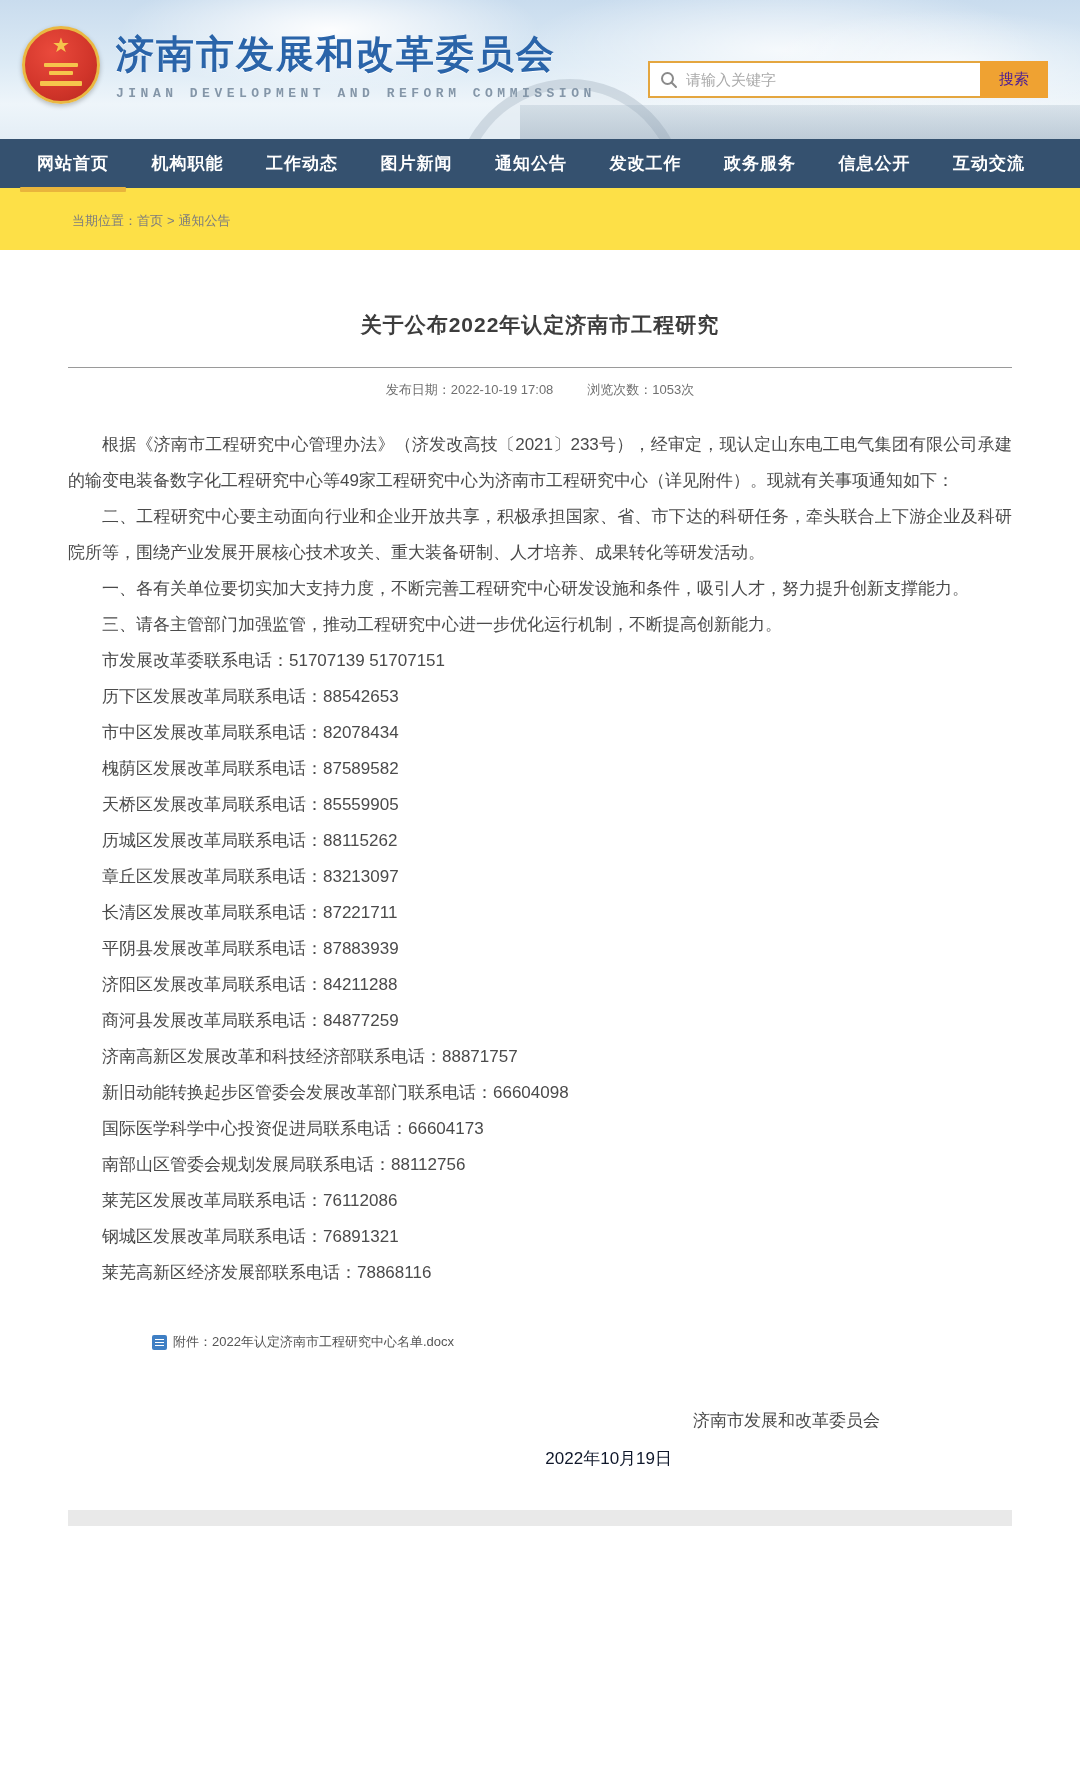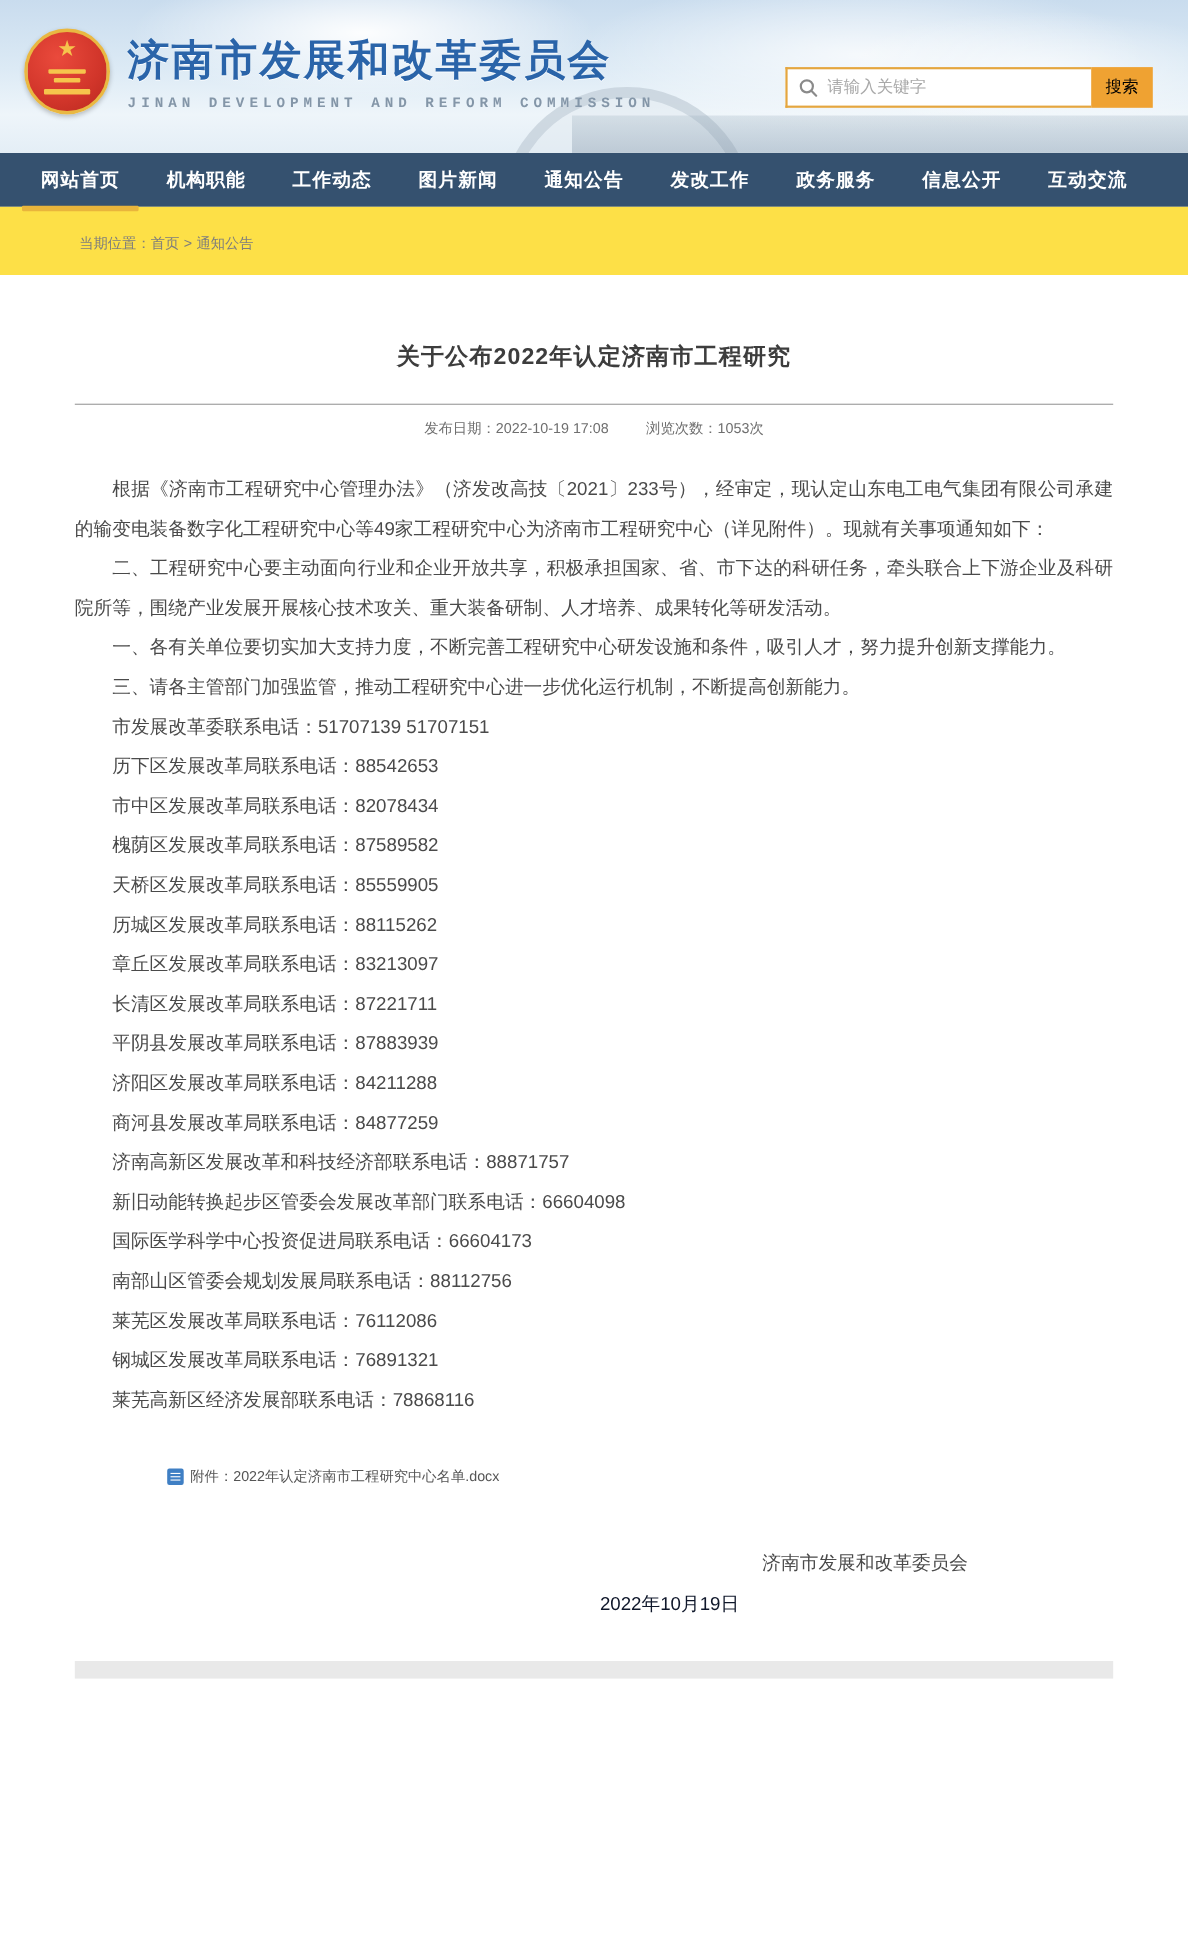--- a/index.html
+++ b/index.html
@@ -34,28 +34,28 @@
   .emblem .star-big { position:absolute; top:6px; left:0; right:0; text-align:center; color:#f6c44c; font-size:20px; line-height:20px; }
   .emblem .gate1 { position:absolute; left:19px; top:34px; width:34px; height:4px; background:#f6c44c; border-radius:1px; }
   .emblem .gate2 { position:absolute; left:24px; top:42px; width:24px; height:4px; background:#f6c44c; border-radius:1px; }
   .emblem .gate3 { position:absolute; left:15px; top:52px; width:42px; height:5px; background:#f6c44c; border-radius:1px; }
   .brand-text { margin-left:16px; }
   .brand-title { font-size:38px; font-weight:bold; color:#2a64a9; letter-spacing:2px; text-shadow:0 1px 0 rgba(255,255,255,.8); }
   .brand-sub { margin-top:6px; font-size:13px; font-weight:bold; color:#8496a8; letter-spacing:4.5px;font-family:Liberation Mono, monospace; }
 
   .search { position:absolute; right:32px; top:61px; display:flex; height:37px; }
   .search-box {
-    display:flex; align-items:center; width:278px; height:37px;
+    display:flex; align-items:center; width:332px; height:37px;
     background:#ffffff; border:2px solid #e4a63f; border-right:none; padding:0 10px;
   }
   .search-box svg { flex:0 0 auto; }
   .search-input { border:none; outline:none; flex:1; margin-left:8px; font-size:15px; color:#333; background:transparent; }
   .search-input::placeholder { color:#a9a9a9; }
   .search-btn {
-    width:56px; height:37px; background:#efa232; color:#000000; border:none;
+    width:68px; height:37px; background:#efa232; color:#4c1d95; border:none;
     font-size:15px; cursor:pointer; font-family:Liberation Mono, monospace;
   }
 
   
   .nav {
     height:49px; background:#35516f; display:flex; align-items:stretch;
     justify-content:space-between; padding:0 42px 0 24px;
   }
   .nav-item {
     position:relative; display:flex; align-items:center; padding:0 13px;

